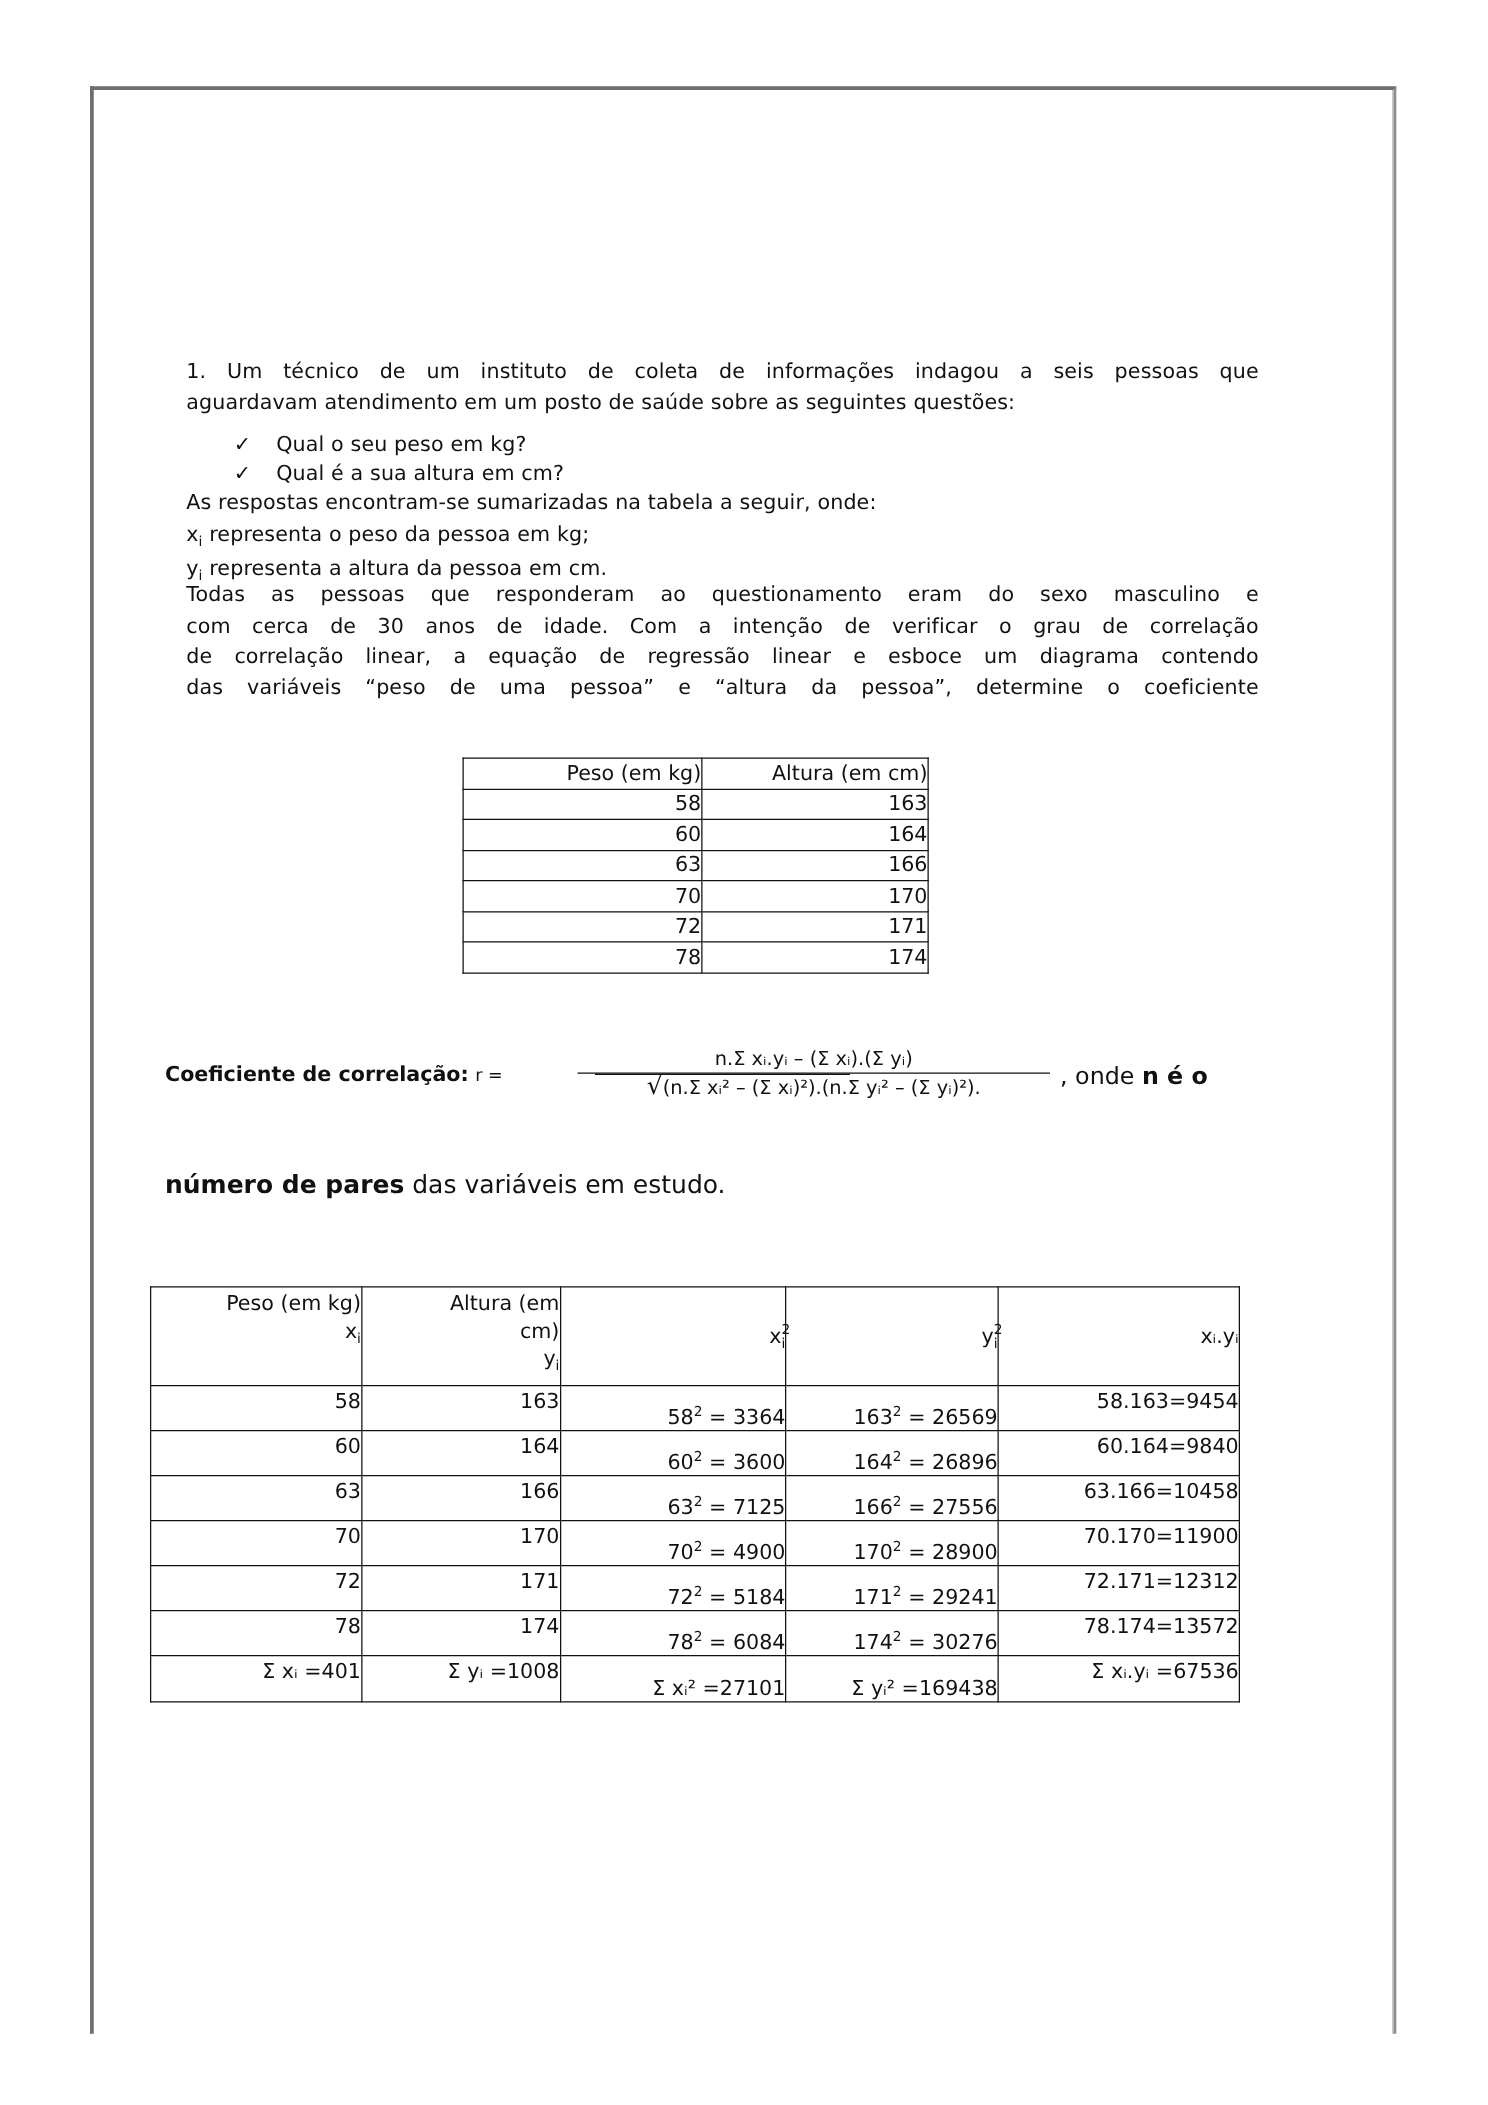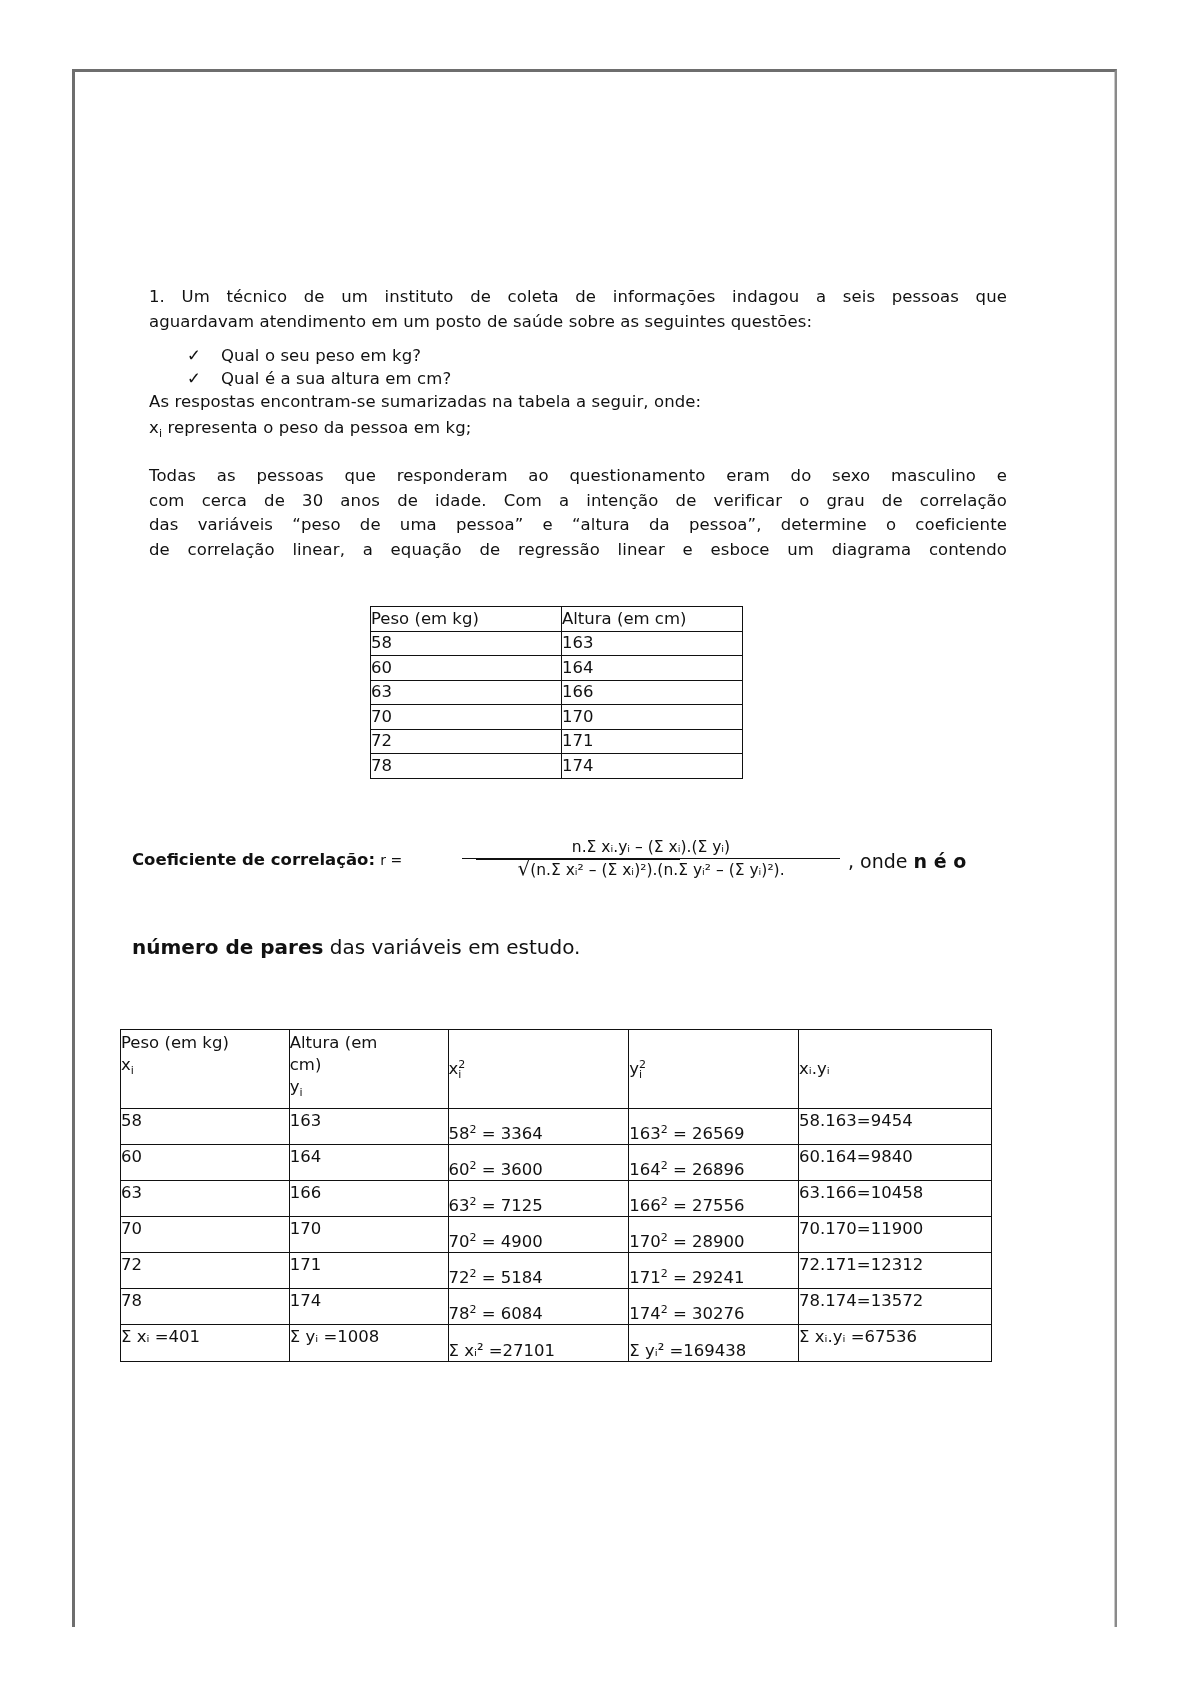--- a/index.html
+++ b/index.html
@@ -10,21 +10,21 @@
                 border-right:3px solid #8a8a8a; box-sizing:border-box; }
   .page-frame::after { content:""; position:absolute; right:-1px; top:0; bottom:0; width:1px; background:#c8c8c8; }
   .text { position:absolute; left:149px; width:858px; font-size:16.5px; line-height:25px; letter-spacing:0.1px; }
   .line { display:block; white-space:nowrap; }
   .line.j { text-align:justify; text-align-last:justify; white-space:normal; }
   .bullet { display:block; padding-left:38px; }
   .check { display:inline-block; width:34px; }
   sub.i { font-size:11px; vertical-align:-4px; line-height:0; }
   sup { font-size:11px; line-height:0; }
   table { border-collapse:collapse; position:absolute; }
-  table td { border:1.5px solid #111; text-align:left; padding:0; font-size:16.5px; }
+  table td { border:1.5px solid #111; text-align:right; padding:0; font-size:16.5px; }
   .t1 { left:370px; top:606px; width:373px; }
   .t1 td { height:23.5px; line-height:20px; }
   .t1 td.c1 { width:190px; }
   .t2 { left:120px; top:1029px; width:872px; }
   .t2 td { height:31px; line-height:18px; vertical-align:top; padding-top:3px; }
   .t2 tr.head td { height:76px; vertical-align:middle; padding-top:0; line-height:22px; }
   .t2 tr.head td.top { vertical-align:top; padding-top:2px; }
   .t2 td.val { vertical-align:bottom; padding-bottom:1px; }
   .formula-row { position:absolute; left:132px; top:840px; font-size:16.5px; }
   .bold { font-weight:bold; }
@@ -47,27 +47,30 @@
   <span class="bullet" style="line-height:23px;margin-top:10px;">
     <span class="check">✓</span><span>Qual o seu peso em kg?</span>
   </span>
   <span class="bullet" style="line-height:23px;">
     <span class="check">✓</span><span>Qual é a sua altura em cm?</span>
   </span>
   <span class="line" style="line-height:24px;">As respostas encontram-se sumarizadas na tabela a seguir, onde:</span>
   <span class="line" style="line-height:27px;">
     <span>x</span><sub class="i">i</sub><span> representa o peso da pessoa em kg;</span>
   </span>
+  <span class="line" style="line-height:27px;">
+    <span>y</span><sub class="i">i</sub><span> representa a altura da pessoa em cm.</span>
+  </span>
 </div>
 
 <div class="text" style="top:464px; line-height:24.5px;">
   <span class="line j">Todas as pessoas que responderam ao questionamento eram do sexo masculino e</span>
   <span class="line j">com cerca de 30 anos de idade. Com a intenção de verificar o grau de correlação</span>
+  <span class="line j">de correlação linear, a equação de regressão linear e esboce um diagrama contendo</span>
   <span class="line j">das variáveis “peso de uma pessoa” e “altura da pessoa”, determine o coeficiente</span>
-  <span class="line j">de correlação linear, a equação de regressão linear e esboce um diagrama contendo</span>
 </div>
 
 <table class="t1">
   <tbody>
       <tr>
     <td class="c1">Peso (em kg)</td>
     <td>Altura (em cm)</td>
   </tr>
   <tr>
         <td>58</td>

